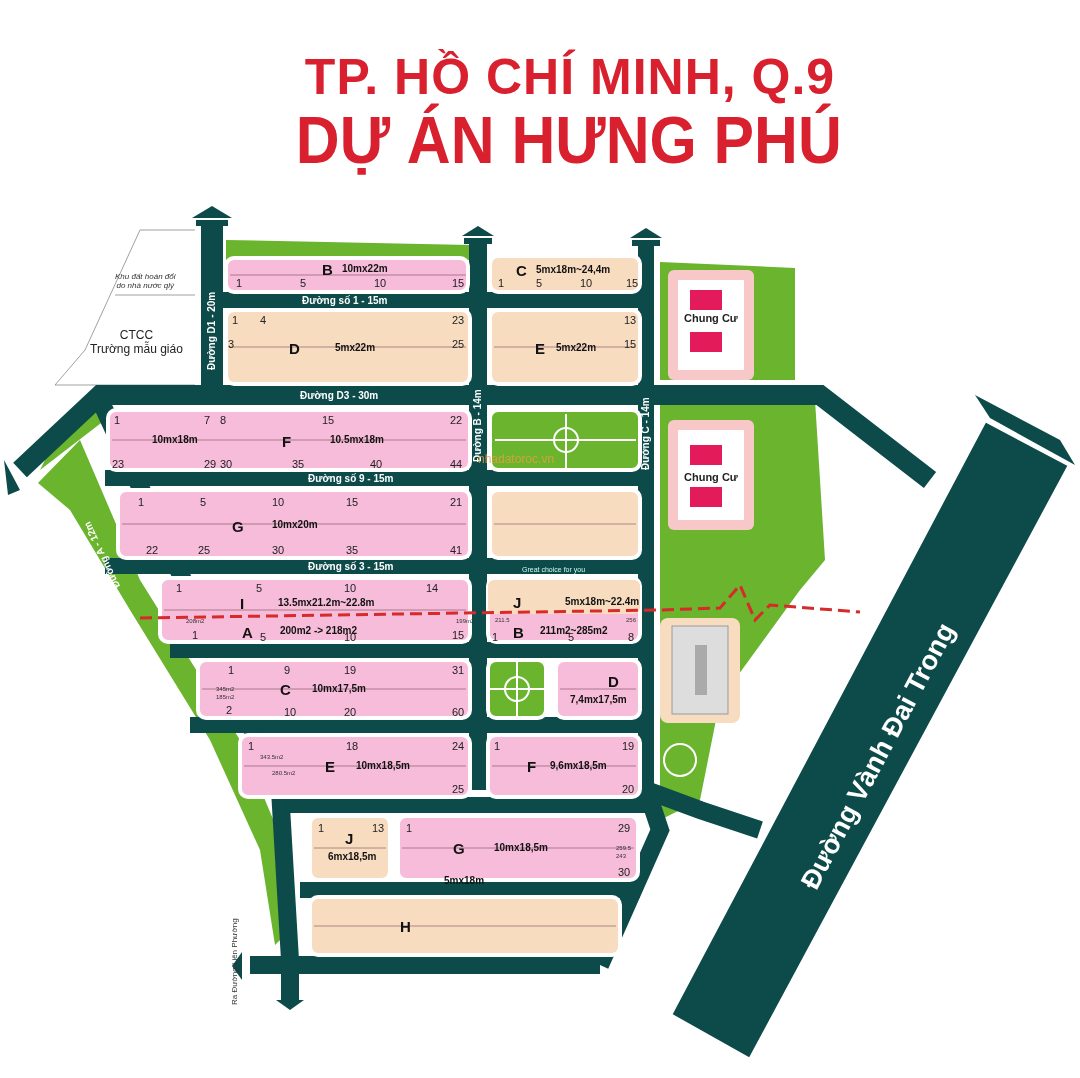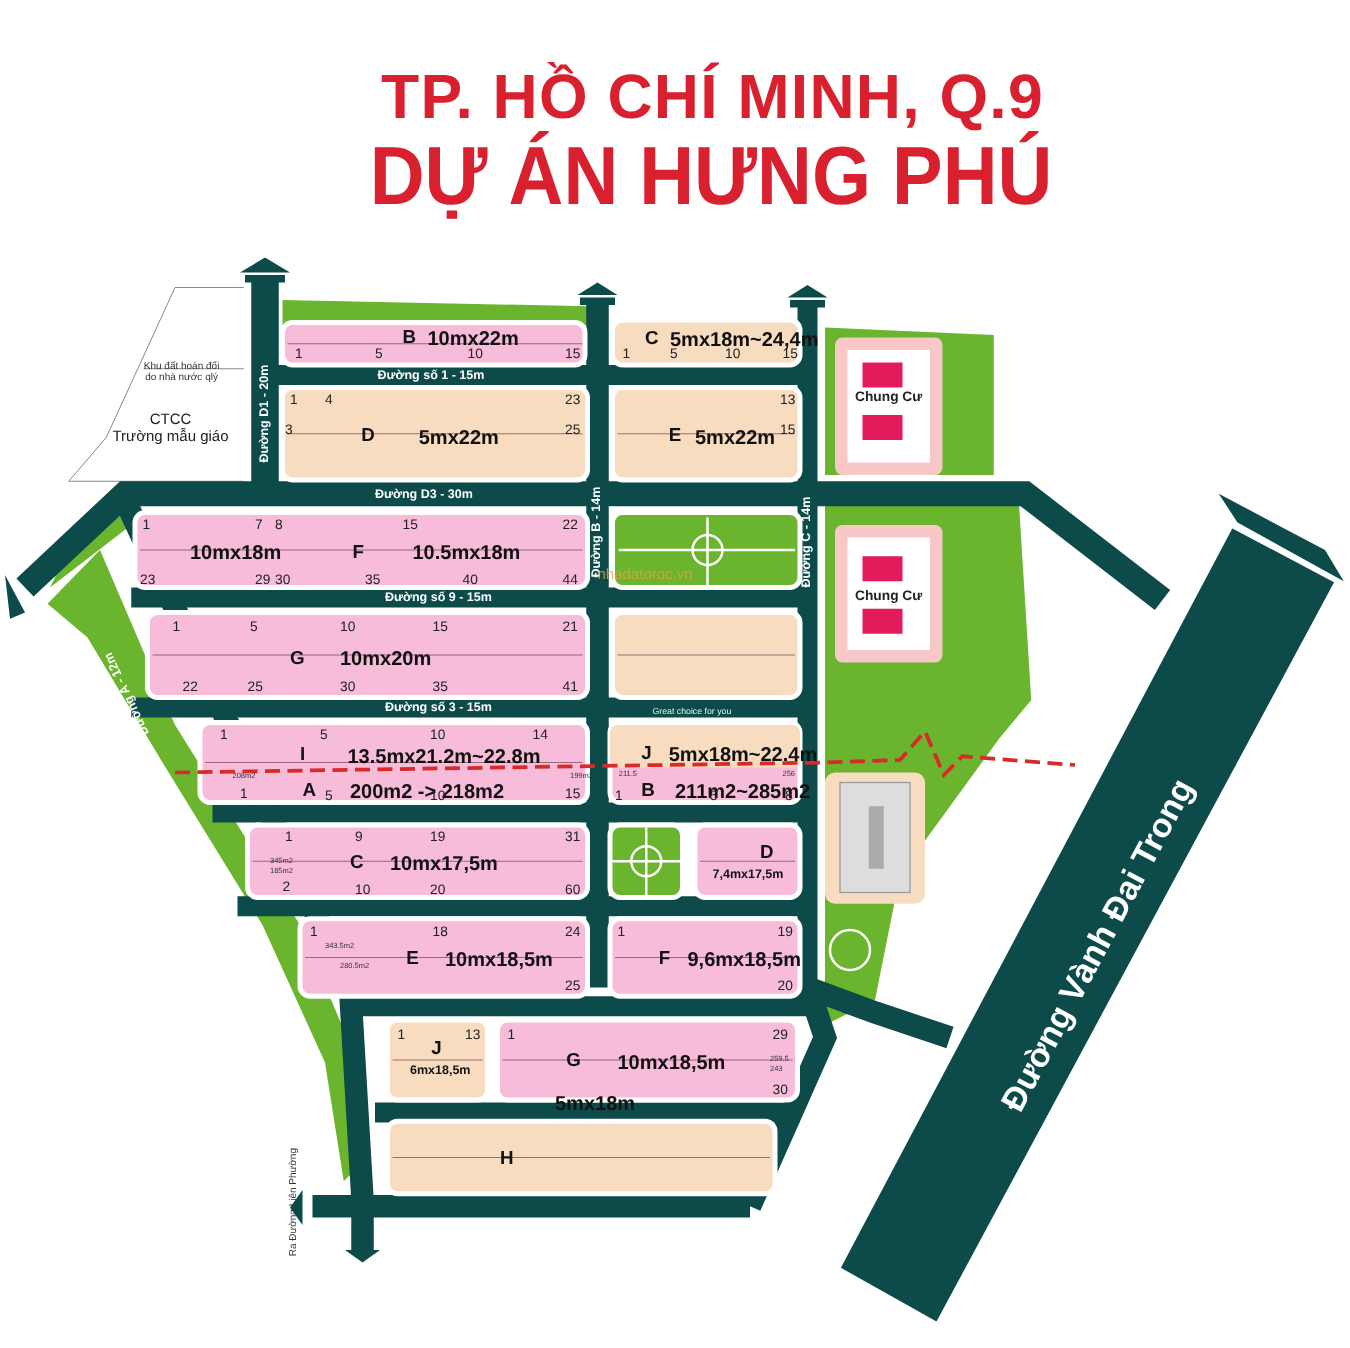--- a/index.html
+++ b/index.html
@@ -5,21 +5,21 @@
   html,body{margin:0;padding:0;background:#fff;}
   body{width:1080px;height:1078px;position:relative;overflow:hidden;font-family:"Liberation Sans",sans-serif;}
   .title{position:absolute;left:0;width:1080px;text-align:center;color:#d8202e;font-weight:bold;font-family:"Liberation Sans",sans-serif;}
   .t1{top:48px;font-size:50px;letter-spacing:1px;padding-left:30px;}
   .t2{top:102px;font-size:66px;letter-spacing:0px;padding-left:30px;transform:scaleX(0.92);transform-origin:center;}
   svg#map{position:absolute;left:0;top:0;}
   .lbl{position:absolute;font-family:"Liberation Sans",sans-serif;white-space:nowrap;}
   .road-lbl{color:#ffffff;font-size:10px;font-weight:bold;}
   .num{color:#222;font-size:11px;}
   .blk{color:#111;font-size:15px;font-weight:bold;}
-  .dim{color:#111;font-size:16px;font-weight:bold;}
+  .dim{color:#111;font-size:10px;font-weight:bold;}
   .small{color:#333;font-size:6px;}
   .note{color:#333;font-size:8px;text-align:center;}
   .note2{color:#222;font-size:12px;text-align:center;line-height:14px;}
   .vert{transform:rotate(-90deg);transform-origin:left top;}
   .big-road{color:#fff;font-size:27px;font-weight:bold;transform:rotate(-62deg);transform-origin:left top;}
   .cc{color:#222;font-size:11px;font-weight:bold;}
   .wm{color:#e8a040;font-size:12px;opacity:0.8;}
   .tag{color:#cfe;font-size:7px;}
 </style>
 </head>
@@ -135,21 +135,21 @@
   <g stroke="#fff" stroke-width="2" fill="none">
     <circle cx="566" cy="440" r="12"></circle>
       <line x1="495" y1="440" x2="636" y2="440"></line>
       <line x1="566" y1="414" x2="566" y2="468"></line>
     <circle cx="517" cy="689" r="12"></circle>
       <line x1="490" y1="689" x2="544" y2="689"></line>
       <line x1="517" y1="662" x2="517" y2="716"></line>
   </g>
 </svg>
 
-<div class="lbl note" style="left:115px;top:288px;">
+<div class="lbl note" style="left:115px;top:272px;font-style:italic;">
     <div>Khu đất hoán đổi</div>
     <div>do nhà nước qlý</div>
   </div>
 <div class="lbl note2" style="left:90px;top:328px;">
     <div>CTCC</div>
     <div>Trường mẫu giáo</div>
   </div>
 <div class="lbl cc" style="left:684px;top:312px;">Chung Cư</div>
 <div class="lbl cc" style="left:684px;top:471px;">Chung Cư</div>
 <div class="lbl note vert" style="left:230px;top:1005px;font-size:8px;">Ra Đường Liên Phường</div>
@@ -178,21 +178,21 @@
 <div class="lbl blk" style="left:282px;top:433px;">F</div>
 <div class="lbl dim" style="left:152px;top:434px;">10mx18m</div>
 <div class="lbl dim" style="left:330px;top:434px;">10.5mx18m</div>
 <div class="lbl blk" style="left:232px;top:518px;">G</div>
 <div class="lbl dim" style="left:272px;top:519px;">10mx20m</div>
 <div class="lbl blk" style="left:240px;top:595px;">I</div>
 <div class="lbl dim" style="left:278px;top:597px;">13.5mx21.2m~22.8m</div>
 <div class="lbl blk" style="left:242px;top:624px;">A</div>
 <div class="lbl dim" style="left:280px;top:625px;">200m2 -&gt; 218m2</div>
 <div class="lbl blk" style="left:513px;top:594px;">J</div>
-<div class="lbl dim" style="left:535px;top:596px;">5mx18m~22.4m</div>
+<div class="lbl dim" style="left:565px;top:596px;">5mx18m~22.4m</div>
 <div class="lbl blk" style="left:513px;top:624px;">B</div>
 <div class="lbl dim" style="left:540px;top:625px;">211m2~285m2</div>
 <div class="lbl blk" style="left:280px;top:681px;">C</div>
 <div class="lbl dim" style="left:312px;top:683px;">10mx17,5m</div>
 <div class="lbl blk" style="left:608px;top:673px;">D</div>
 <div class="lbl dim" style="left:570px;top:694px;font-size:10px;">7,4mx17,5m</div>
 <div class="lbl blk" style="left:325px;top:758px;">E</div>
 <div class="lbl dim" style="left:356px;top:760px;">10mx18,5m</div>
 <div class="lbl blk" style="left:527px;top:758px;">F</div>
 <div class="lbl dim" style="left:550px;top:760px;">9,6mx18,5m</div>

